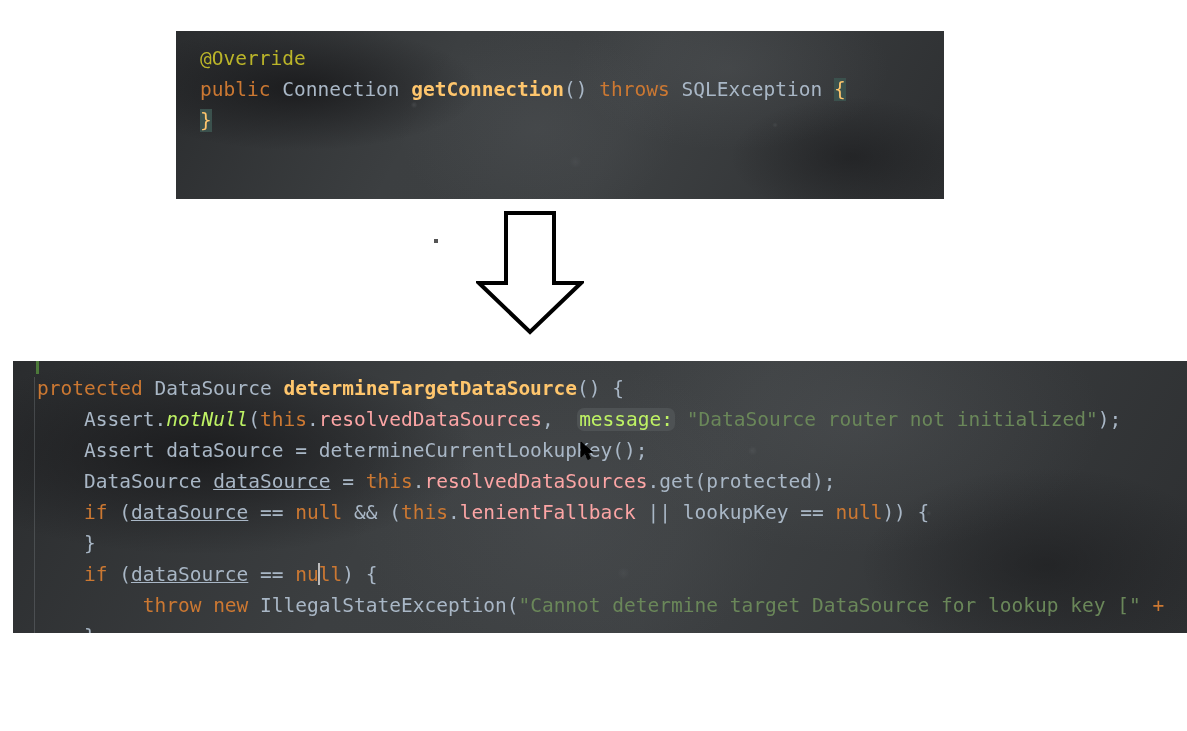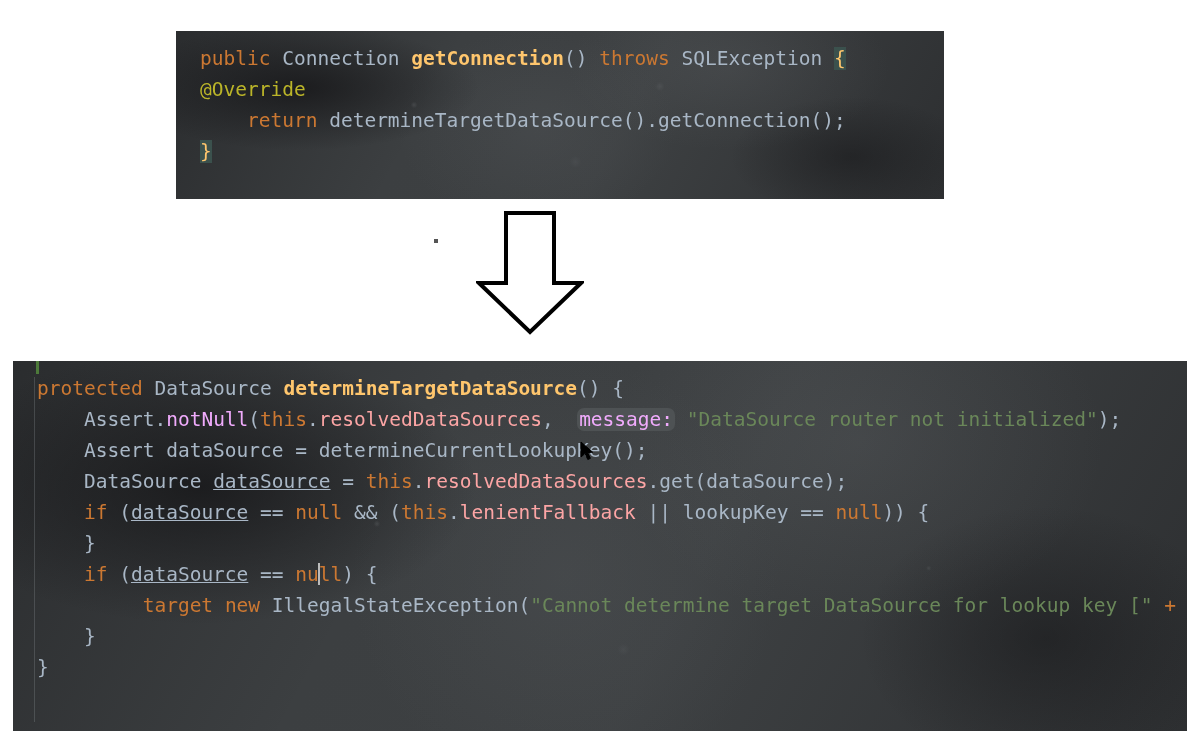--- a/index.html
+++ b/index.html
@@ -63,21 +63,21 @@
     height: 168px;
     font-size: 19.5px;
   }
   #top-panel .code-lines { padding: 12px 0 0 24px; }
 
   
   #bottom-panel {
     left: 13px;
     top: 361px;
     width: 1174px;
-    height: 370px;
+    height: 272px;
     font-size: 19.5px;
   }
   #bottom-panel .code-lines { padding: 12px 0 0 24px; }
   #bottom-panel .indent-guide {
     position: absolute;
     left: 21px;
     top: 16px;
     width: 1px;
     height: 345px;
     background: rgba(140,145,150,0.30);
@@ -94,29 +94,29 @@
   }
 
   
   .kw      { color: #cc7832; }            
   .type    { color: #a9b7c6; }            
   .method  { color: #ffc66d; font-weight: bold; }  
   .call    { color: #a9b7c6; }            
   .annot   { color: #bbb529; }            
   .str     { color: #6a8759; }            
   .field   { color: #fca5a5; }
-  .ital    { color: #f0abfc; }
+  .ital    { color: #bef264; font-style: italic; }
   .punct   { color: #a9b7c6; }
   .local-u { color: #a9b7c6; text-decoration: underline; }
   .brace-hl {
     background: #3b514d;
     color: #ffc66d;
   }
   .hint {
-    color: #f0abfc;
+    color: #bef264;
     background: #4e5254;
     border-radius: 7px;
     padding: 0 2px;
   }
 
   
   .caret {
     display: inline-block;
     width: 2px;
     height: 22px;
@@ -153,46 +153,45 @@
     pointer-events: none;
   }
 </style>
 </head>
 <body>
 
 <div id="top-panel" class="code-panel">
   <div class="wallpaper"></div>
   <div class="wallpaper2"></div>
   <div class="code-lines">
+      <div class="line"><span class="annot">@Override</span></div>
       <div class="line"><span class="kw">public</span><span class="punct"> </span><span class="type">Connection</span><span class="punct"> </span><span class="method">getConnection</span><span class="punct">() </span><span class="kw">throws</span><span class="punct"> </span><span class="type">SQLException</span><span class="punct"> </span><span class="brace-hl">{</span></div>
-      <div class="line"><span class="annot">@Override</span></div>
-      <div class="line"><span class="punct">    </span><span class="kw">return</span><span class="punct"> </span><span class="call">determineTargetDataSource</span><span class="punct">().</span><span class="call">getConnection</span><span class="punct">();</span></div>
       <div class="line"><span class="brace-hl">}</span></div>
     </div>
 </div>
 
 <svg id="flow-arrow" viewBox="0 0 108 124">
   <polygon points="30,2 78,2 78,72 105,72 54,121 3,72 30,72" fill="#ffffff" stroke="#000000" stroke-width="4" stroke-linejoin="miter"></polygon>
 </svg>
 <div id="stray-dot"></div>
 
 <div id="bottom-panel" class="code-panel">
   <div class="wallpaper"></div>
   <div class="wallpaper2"></div>
   <div class="vcs-mark"></div>
   <div class="indent-guide"></div>
   <div class="code-lines">
       <div class="line"><span class="kw">protected</span><span class="punct"> </span><span class="type">DataSource</span><span class="punct"> </span><span class="method">determineTargetDataSource</span><span class="punct">() {</span></div>
       <div class="line"><span class="punct">    </span><span class="type">Assert</span><span class="punct">.</span><span class="ital">notNull</span><span class="punct">(</span><span class="kw">this</span><span class="punct">.</span><span class="field">resolvedDataSources</span><span class="punct">, </span><span class="punct"> </span><span class="hint">message:</span><span class="punct"> </span><span class="str">"DataSource router not initialized"</span><span class="punct">);</span></div>
       <div class="line"><span class="punct">    </span><span class="type">Assert</span><span class="punct"> dataSource = </span><span class="call">determineCurrentLookupKey</span><span class="punct">();</span></div>
-      <div class="line"><span class="punct">    </span><span class="type">DataSource</span><span class="punct"> </span><span class="local-u">dataSource</span><span class="punct"> = </span><span class="kw">this</span><span class="punct">.</span><span class="field">resolvedDataSources</span><span class="punct">.</span><span class="call">get</span><span class="punct">(dataSource);</span></div>
+      <div class="line"><span class="punct">    </span><span class="type">DataSource</span><span class="punct"> </span><span class="local-u">dataSource</span><span class="punct"> = </span><span class="kw">this</span><span class="punct">.</span><span class="field">resolvedDataSources</span><span class="punct">.</span><span class="call">get</span><span class="punct">(protected);</span></div>
       <div class="line"><span class="punct">    </span><span class="kw">if</span><span class="punct"> (</span><span class="local-u">dataSource</span><span class="punct"> == </span><span class="kw">null</span><span class="punct"> &amp;&amp; (</span><span class="kw">this</span><span class="punct">.</span><span class="field">lenientFallback</span><span class="punct"> || lookupKey == </span><span class="kw">null</span><span class="punct">)) {</span></div>
       <div class="line"><span class="punct">    }</span></div>
       <div class="line"><span class="punct">    </span><span class="kw">if</span><span class="punct"> (</span><span class="local-u">dataSource</span><span class="punct"> == </span><span class="kw">nu</span><span class="caret"></span><span class="kw">ll</span><span class="punct">) {</span></div>
-      <div class="line"><span class="punct">        </span><span class="punct"> </span><span class="kw">target</span><span class="punct"> </span><span class="kw">new</span><span class="punct"> </span><span class="type">IllegalStateException</span><span class="punct">(</span><span class="str">"Cannot determine target DataSource for lookup key ["</span><span class="kw"> +</span></div>
+      <div class="line"><span class="punct">        </span><span class="punct"> </span><span class="kw">throw</span><span class="punct"> </span><span class="kw">new</span><span class="punct"> </span><span class="type">IllegalStateException</span><span class="punct">(</span><span class="str">"Cannot determine target DataSource for lookup key ["</span><span class="kw"> +</span></div>
       <div class="line"><span class="punct">    }</span></div>
       <div class="line"><span class="punct">}</span></div>
     </div>
 </div>
 
 <svg id="mouse-cursor" viewBox="0 0 16 20">
   <polygon points="1,1 1,16 5,12.5 7.8,18.5 10.4,17.3 7.6,11.6 12.6,11.2" fill="#000000" stroke="#000000" stroke-width="1"></polygon>
 </svg>
 
 </body></html>

